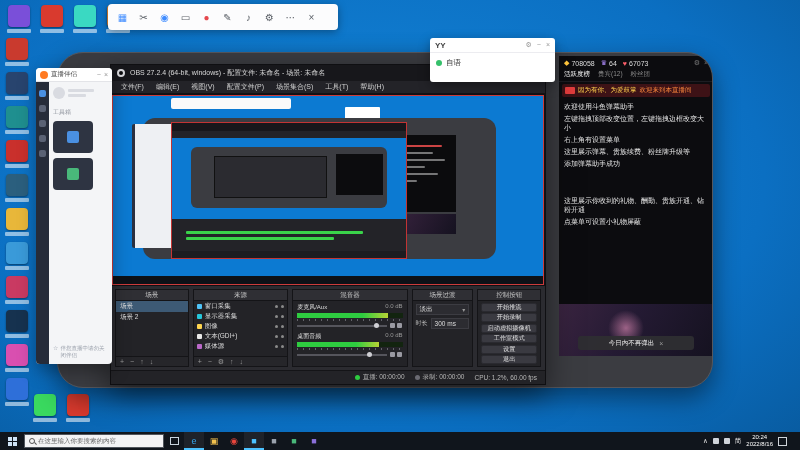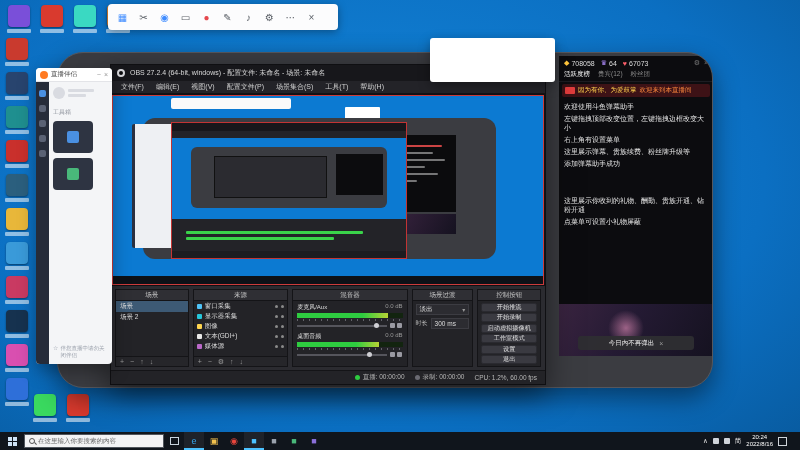--- a/index.html
+++ b/index.html
@@ -498,20 +498,33 @@
         </div>
         <div class="as-foot">
           <span class="star">☆</span>
           <span>伴您直播中请勿关闭伴侣</span>
         </div>
       </div>
     </div>
   </div>
 
   <div class="yy">
+    <div class="yy-tb">
+      <span class="yy-logo">YY</span>
+      <span class="yy-icons">
+
+      <span>⚙</span>
+          <span>−</span>
+          <span>×</span>
+        </span>
+    </div>
+    <div class="yy-body">
+      <span class="yy-dot"></span>
+      <span>自语</span>
+    </div>
   </div>
 
   <div class="toolbar">
 
       <span class="tool" style="color: rgb(63, 140, 255);">▦</span>
 
       <span class="tool" style="color: rgb(90, 95, 102);">✂</span>
 
       <span class="tool" style="color: rgb(63, 140, 255);">◉</span>
 

